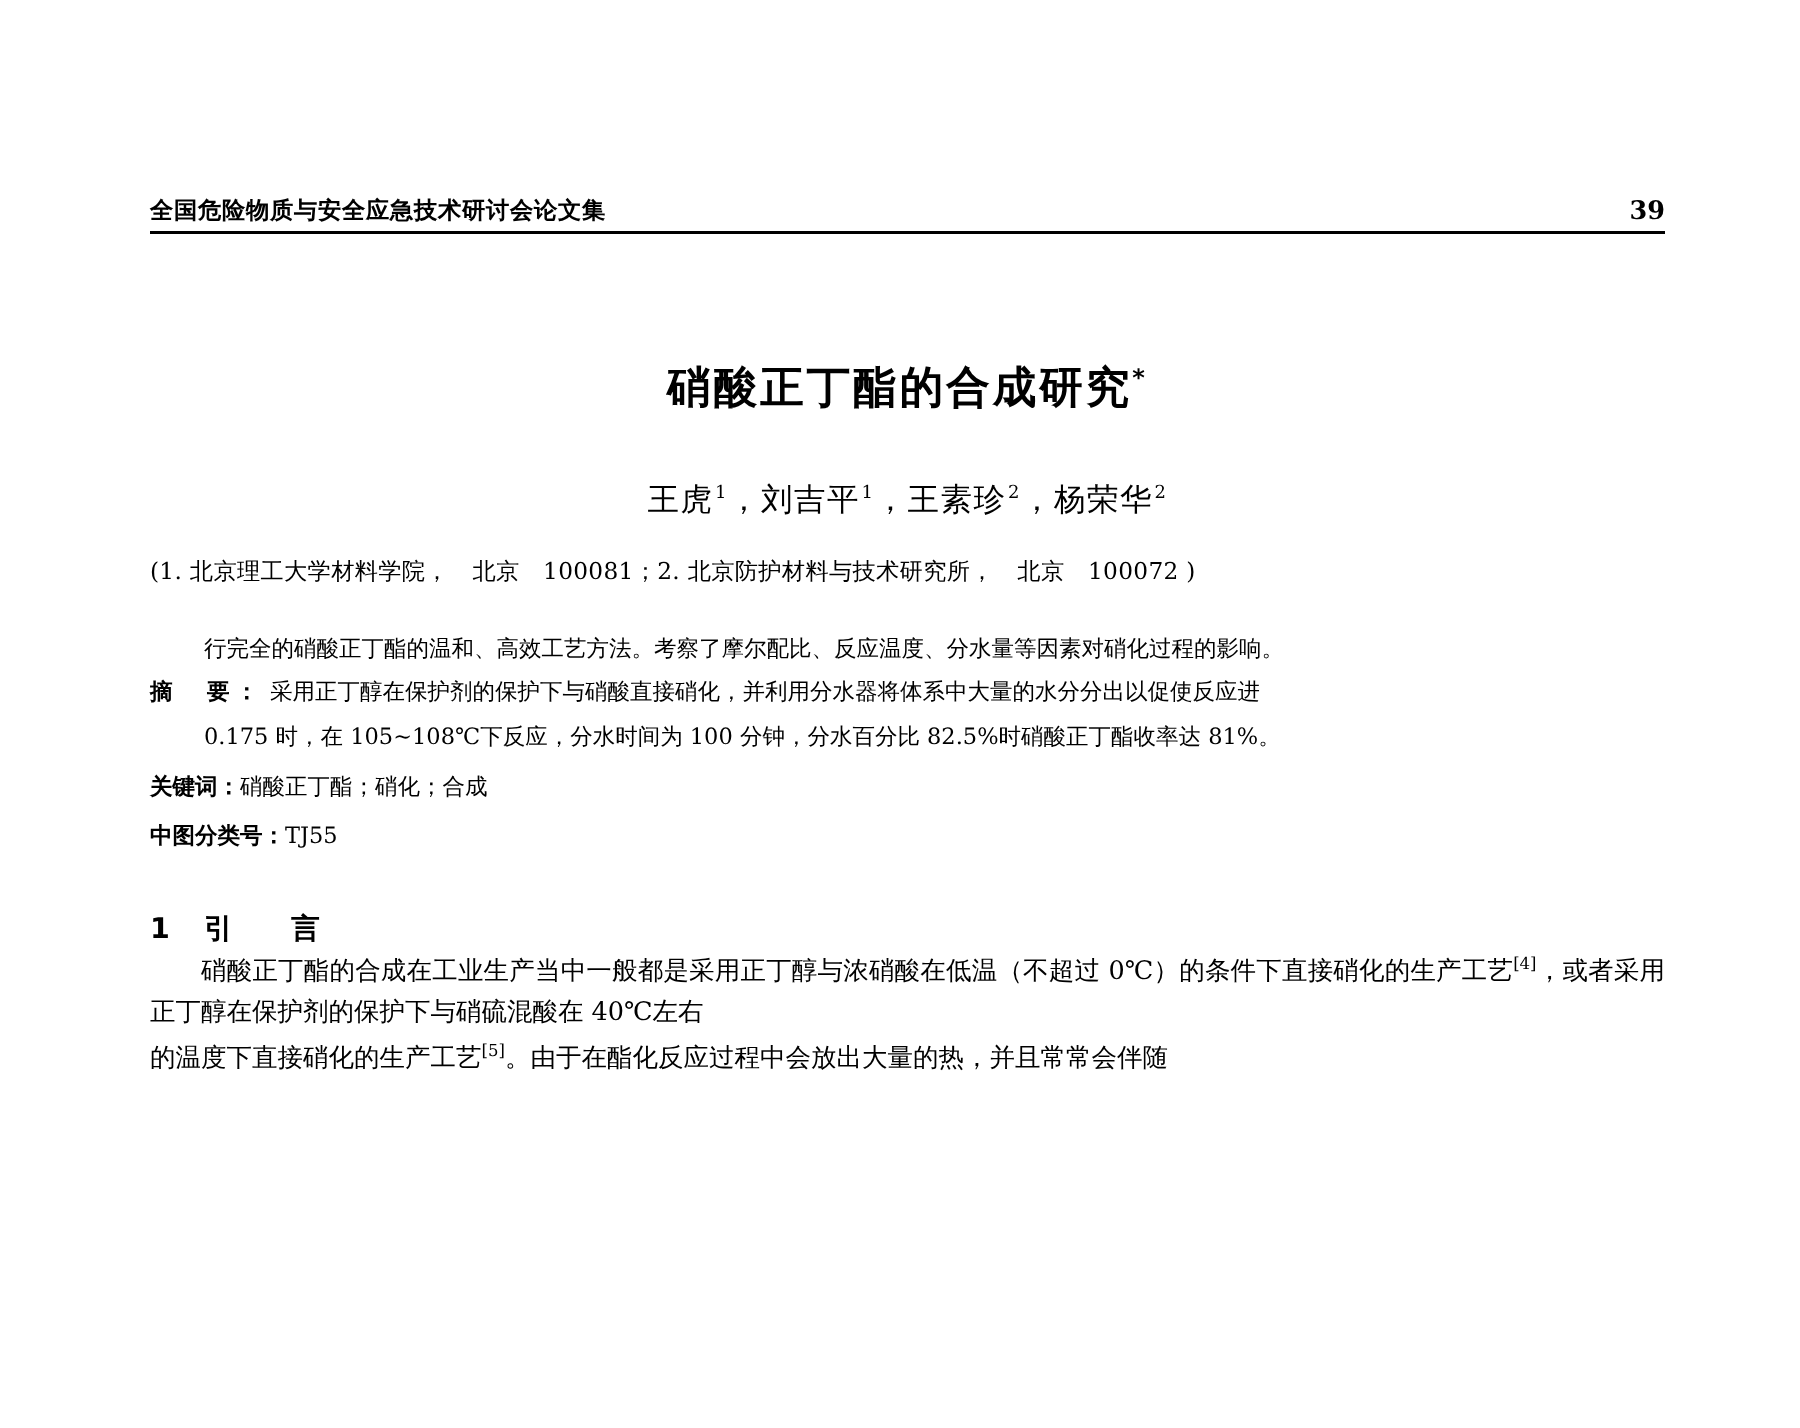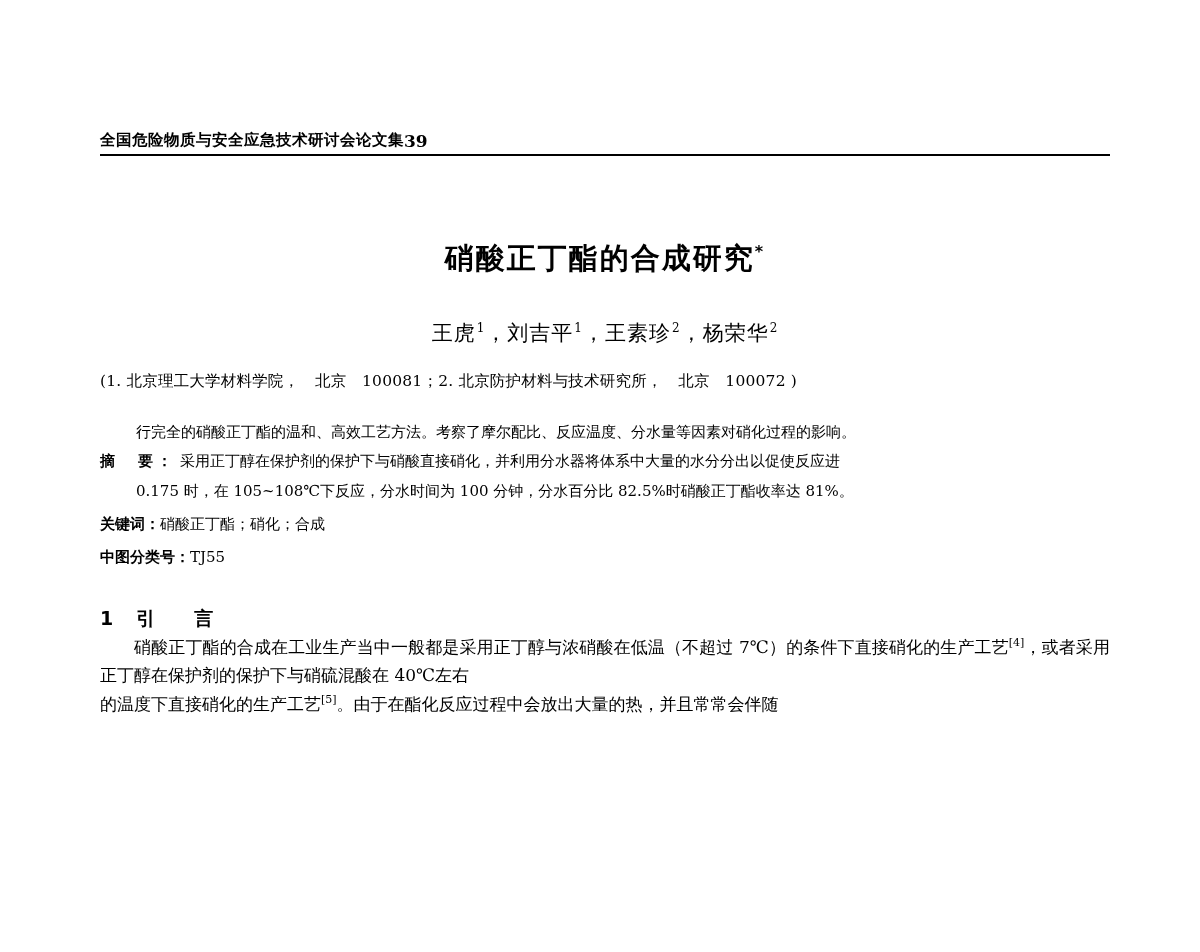--- a/index.html
+++ b/index.html
@@ -24,21 +24,21 @@
   .content {
     position: absolute;
     left: 100px;
     top: 130px;
     width: 1010px;
   }
   
   .runhead {
     display: flex;
     align-items: flex-end;
-    justify-content: flex-start;
+    justify-content: space-between;
     border-bottom: 2px solid #000;
     padding-bottom: 3px;
   }
   .runhead-left {
     font-family: "DejaVu Sans", "Liberation Sans", sans-serif;
     font-weight: bold;
     font-size: 15.5px;
     letter-spacing: 0.5px;
   }
   .runhead-right {
@@ -178,21 +178,21 @@
         <span class="cls-label">中图分类号：</span><span>TJ55</span>
       </div>
     </div>
 
     <div class="section-head">
       <span class="section-num">1</span><span class="section-title">引　言</span>
     </div>
 
 
     <div class="body-par tight">
-      <span>硝酸正丁酯的合成在工业生产当中一般都是采用正丁醇与浓硝酸在低温（不超过 7℃）的条件下直接硝化的生产工艺</span><sup>[4]</sup><span>，或者采用正丁醇在保护剂的保护下与硝硫混酸在 40℃左右</span>
+      <span>硝酸正丁酯的合成在工业生产当中一般都是采用正丁醇与浓硝酸在低温（不超过 0℃）的条件下直接硝化的生产工艺</span><sup>[4]</sup><span>，或者采用正丁醇在保护剂的保护下与硝硫混酸在 40℃左右</span>
     </div>
 
     <div class="body-par tight nojustify clip-last" style="text-indent:0;">
       <span>的温度下直接硝化的生产工艺</span><sup>[5]</sup><span>。由于在酯化反应过程中会放出大量的热，并且常常会伴随</span>
     </div>
 
   </div>
 </div>
 
 </body></html>

